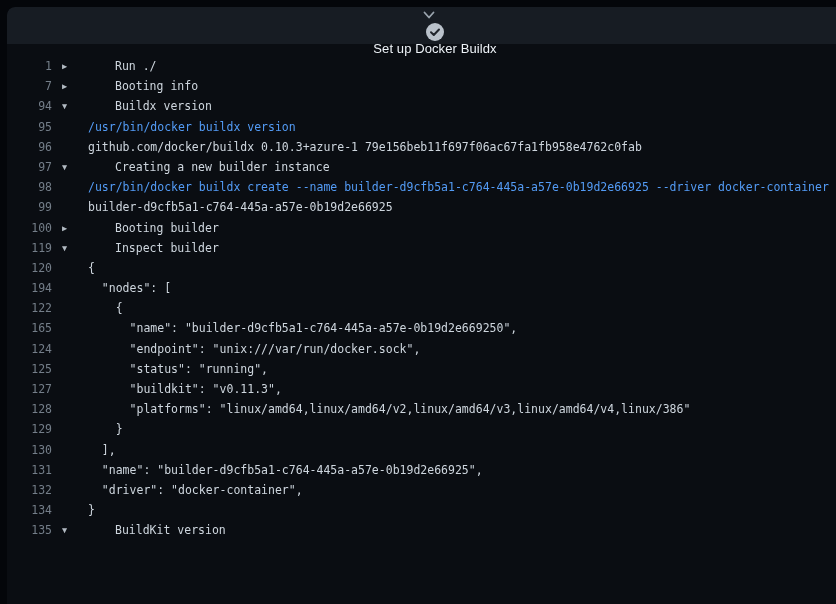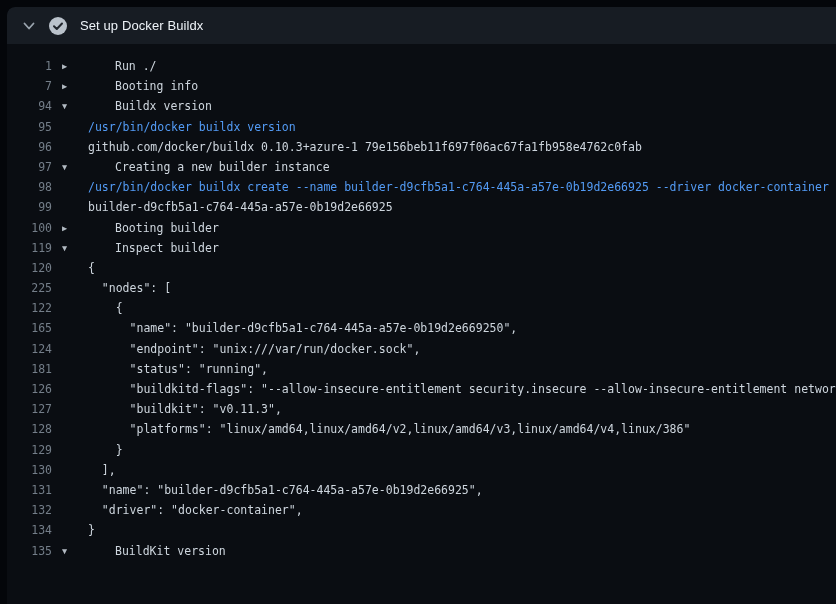--- a/index.html
+++ b/index.html
@@ -18,20 +18,21 @@
     overflow:hidden;
   }
   .step-header {
     height:37px;
     background:#171c23;
     display:flex;
     align-items:center;
     padding-left:14px;
     border-top-left-radius:8px;
     cursor:pointer;
+    flex-direction:column;
   }
   .chev { width:16px; height:16px; flex:none; }
   .check-wrap { margin-left:12px; width:18px; height:18px; flex:none; }
   .step-title {
     margin-left:13px;
     color:#eef3f8;
     font-size:13px;
     letter-spacing:.1px;
   }
   .log {
@@ -82,26 +83,25 @@
       <div class="row"><span class="num">7</span><span class="arrow">▶</span><span class="gtitle">Booting info</span></div>
       <div class="row"><span class="num">94</span><span class="arrow">▼</span><span class="gtitle">Buildx version</span></div>
       <div class="row"><span class="num">95</span><span class="content command">/usr/bin/docker buildx version</span></div>
       <div class="row"><span class="num">96</span><span class="content">github.com/docker/buildx 0.10.3+azure-1 79e156beb11f697f06ac67fa1fb958e4762c0fab</span></div>
       <div class="row"><span class="num">97</span><span class="arrow">▼</span><span class="gtitle">Creating a new builder instance</span></div>
       <div class="row"><span class="num">98</span><span class="content command">/usr/bin/docker buildx create --name builder-d9cfb5a1-c764-445a-a57e-0b19d2e66925 --driver docker-container</span></div>
       <div class="row"><span class="num">99</span><span class="content">builder-d9cfb5a1-c764-445a-a57e-0b19d2e66925</span></div>
       <div class="row"><span class="num">100</span><span class="arrow">▶</span><span class="gtitle">Booting builder</span></div>
       <div class="row"><span class="num">119</span><span class="arrow">▼</span><span class="gtitle">Inspect builder</span></div>
       <div class="row"><span class="num">120</span><span class="content">{</span></div>
-      <div class="row"><span class="num">225</span><span class="content">  "nodes": [</span></div>
+      <div class="row"><span class="num">194</span><span class="content">  "nodes": [</span></div>
       <div class="row"><span class="num">122</span><span class="content">    {</span></div>
       <div class="row"><span class="num">165</span><span class="content">      "name": "builder-d9cfb5a1-c764-445a-a57e-0b19d2e669250",</span></div>
       <div class="row"><span class="num">124</span><span class="content">      "endpoint": "unix:///var/run/docker.sock",</span></div>
-      <div class="row"><span class="num">181</span><span class="content">      "status": "running",</span></div>
-      <div class="row"><span class="num">126</span><span class="content">      "buildkitd-flags": "--allow-insecure-entitlement security.insecure --allow-insecure-entitlement networ</span></div>
+      <div class="row"><span class="num">125</span><span class="content">      "status": "running",</span></div>
       <div class="row"><span class="num">127</span><span class="content">      "buildkit": "v0.11.3",</span></div>
       <div class="row"><span class="num">128</span><span class="content">      "platforms": "linux/amd64,linux/amd64/v2,linux/amd64/v3,linux/amd64/v4,linux/386"</span></div>
       <div class="row"><span class="num">129</span><span class="content">    }</span></div>
       <div class="row"><span class="num">130</span><span class="content">  ],</span></div>
       <div class="row"><span class="num">131</span><span class="content">  "name": "builder-d9cfb5a1-c764-445a-a57e-0b19d2e66925",</span></div>
       <div class="row"><span class="num">132</span><span class="content">  "driver": "docker-container",</span></div>
       <div class="row"><span class="num">134</span><span class="content">}</span></div>
       <div class="row"><span class="num">135</span><span class="arrow">▼</span><span class="gtitle">BuildKit version</span></div>
     </div>
 </div>

